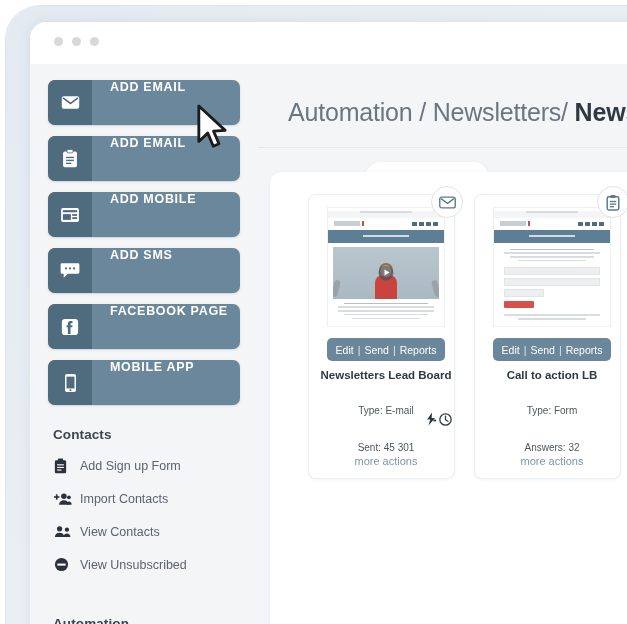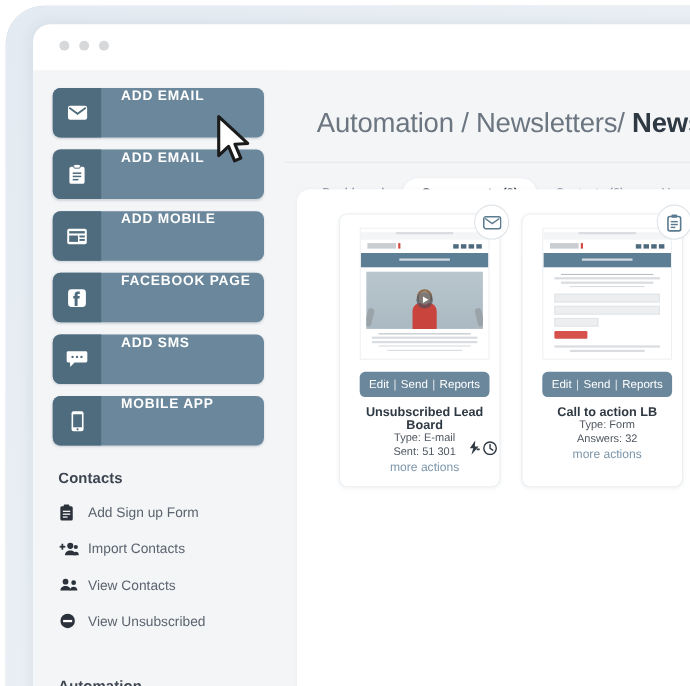--- a/index.html
+++ b/index.html
@@ -294,21 +294,21 @@
     cursor: pointer;
   }
   .actions span { padding: 0 2px; }
   .actions .sep { color: rgba(255,255,255,.8); }
 
   .c-title {
     text-align: center; font-size: 11.5px; font-weight: bold;
     color: #2f3943; margin-top: 8px;
   }
   .meta { position: relative; text-align: center; }
-  .meta .line { font-size: 10px; color: #4e565f; line-height: 12.5px; }
+  .meta .line { font-size: 10px; color: #4e565f; line-height: 12.5px; margin-top: 24px; }
   .meta .more {
     font-size: 11px; color: #7d96aa; line-height: 14px; cursor: pointer;
   }
   .meta-icons {
     position: absolute; right: 2px; top: 7px;
     display: flex; gap: 2px; align-items: center; color: #2f3943;
   }
 
   
   #cursor {
@@ -368,38 +368,38 @@
             <rect x="3" y="8" width="9" height="6.5" fill="#4f6c7e"></rect>
             <rect x="13.5" y="8" width="5.5" height="2" fill="#4f6c7e"></rect>
             <rect x="13.5" y="11.5" width="5.5" height="2" fill="#4f6c7e"></rect>
           </svg>
         </div>
         <div class="lbl">ADD MOBILE</div>
       </div>
 
       <div class="big-btn">
         <div class="ico">
-          <svg width="18" height="18" viewBox="0 0 20 20">
-            <rect x="1" y="1" width="18" height="18" rx="3.5" fill="#fff"></rect>
-            <path d="M12.6 10.4h-2v7.5h-3v-7.5H6.2V8h1.4V6.5C7.6 4.8 8.4 3.4 10.6 3.4h2.2v2.5h-1.4c-.7 0-.8.3-.8.8V8h2.2l-.2 2.4Z" fill="#4f6c7e"></path>
-          </svg>
-        </div>
-        <div class="lbl">FACEBOOK PAGE</div>
-      </div>
-
-      <div class="big-btn">
-        <div class="ico">
           <svg width="20" height="17" viewBox="0 0 22 19">
             <path d="M2 1.5h18a1.5 1.5 0 0 1 1.5 1.5v8.5a1.5 1.5 0 0 1-1.5 1.5H8.5L4 17.5V13H2A1.5 1.5 0 0 1 .5 11.5V3A1.5 1.5 0 0 1 2 1.5Z" fill="#fff"></path>
             <circle cx="6.5" cy="7.2" r="1.2" fill="#4f6c7e"></circle>
             <circle cx="11" cy="7.2" r="1.2" fill="#4f6c7e"></circle>
             <circle cx="15.5" cy="7.2" r="1.2" fill="#4f6c7e"></circle>
           </svg>
         </div>
         <div class="lbl">ADD SMS</div>
+      </div>
+
+      <div class="big-btn">
+        <div class="ico">
+          <svg width="18" height="18" viewBox="0 0 20 20">
+            <rect x="1" y="1" width="18" height="18" rx="3.5" fill="#fff"></rect>
+            <path d="M12.6 10.4h-2v7.5h-3v-7.5H6.2V8h1.4V6.5C7.6 4.8 8.4 3.4 10.6 3.4h2.2v2.5h-1.4c-.7 0-.8.3-.8.8V8h2.2l-.2 2.4Z" fill="#4f6c7e"></path>
+          </svg>
+        </div>
+        <div class="lbl">FACEBOOK PAGE</div>
       </div>
 
       <div class="big-btn">
         <div class="ico">
           <svg width="13" height="20" viewBox="0 0 14 22">
             <rect x="1" y="1" width="12" height="20" rx="2" fill="#fff"></rect>
             <rect x="2.6" y="4" width="8.8" height="13" fill="#4f6c7e"></rect>
             <circle cx="7" cy="19" r="1.1" fill="#4f6c7e"></circle>
           </svg>
         </div>
@@ -519,24 +519,24 @@
             </div>
 
             <div class="actions">
               <span>Edit</span>
               <span class="sep">|</span>
               <span>Send</span>
               <span class="sep">|</span>
               <span>Reports</span>
             </div>
 
-            <div class="c-title">Unsubscribed Lead Board</div>
+            <div class="c-title">Newsletters Lead Board</div>
             <div class="meta">
               <div class="line">Type: E-mail</div>
-              <div class="line">Sent: 51 301</div>
+              <div class="line">Sent: 45 301</div>
               <div class="more">more actions</div>
               <div class="meta-icons">
                 <span>
                   <svg width="11" height="14" viewBox="0 0 12 15">
                     <path d="M6.6 0.3 1.2 8h3.4L2.8 14.6 9.9 6.3H6.2Z" fill="#2f3943"></path>
                     <path d="M8 8.2h3v1.9H8Z" fill="#2f3943"></path>
                   </svg>
                 </span>
                 <span>
                   <svg width="13" height="13" viewBox="0 0 14 14">

